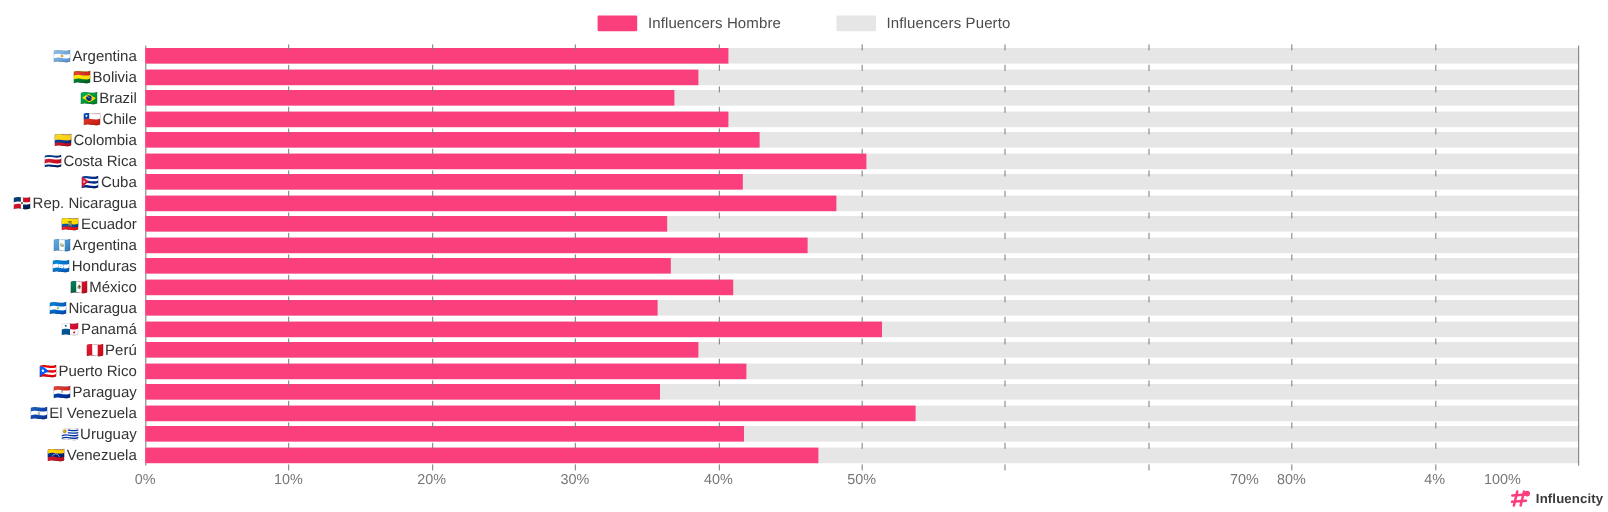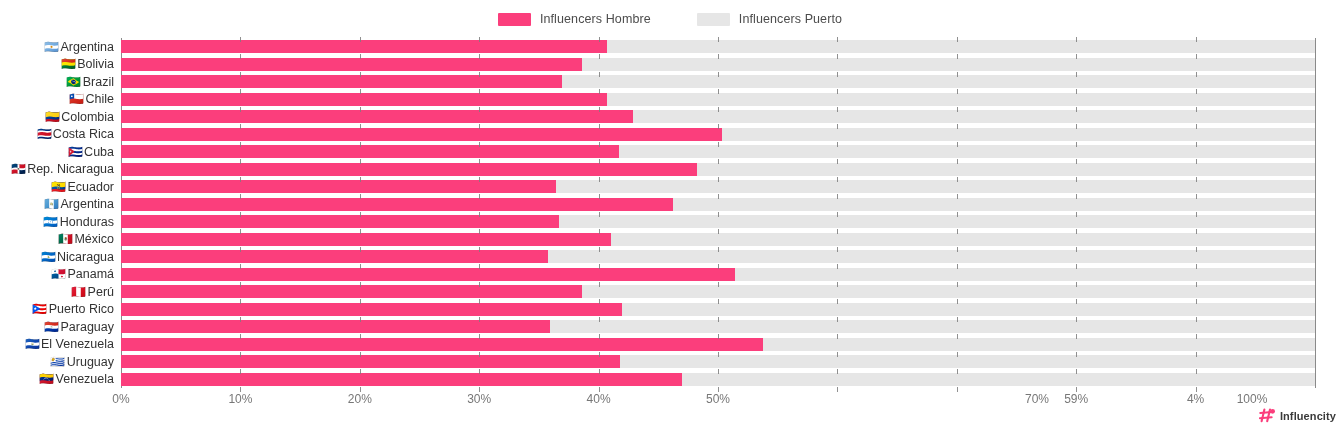--- a/index.html
+++ b/index.html
@@ -523,21 +523,21 @@
 
   <div class="xaxis" id="x-axis">
       <span class="xtick-label" style="left: 0px;">0%</span>
       <span class="xtick-label" style="left: 119.4px;">10%</span>
       <span class="xtick-label" style="left: 238.8px;">20%</span>
       <span class="xtick-label" style="left: 358.2px;">30%</span>
       <span class="xtick-label" style="left: 477.6px;">40%</span>
       <span class="xtick-label" style="left: 597px;">50%</span>
       <span class="xtick-label" style="left: 716.4px; margin-top: 38px;">60%</span>
       <span class="xtick-label" style="left: 868px; margin-left: 48px;">70%</span>
-      <span class="xtick-label" style="left: 955.2px;">59%</span>
+      <span class="xtick-label" style="left: 955.2px;">80%</span>
       <span class="xtick-label" style="left: 1074.6px;">4%</span>
       <span class="xtick-label" style="left: 1131px;">100%</span>
     </div>
 
   <div class="watermark">
     <svg width="17" height="15" viewBox="0 0 17 15">
       <g stroke="#fb3e7c" stroke-width="2.1" stroke-linecap="round" fill="none">
         <line x1="5.4" y1="1.6" x2="2.6" y2="13.2"></line>
         <line x1="11.0" y1="1.6" x2="8.2" y2="13.2"></line>
         <line x1="1.3" y1="5.0" x2="13.0" y2="4.0"></line>

